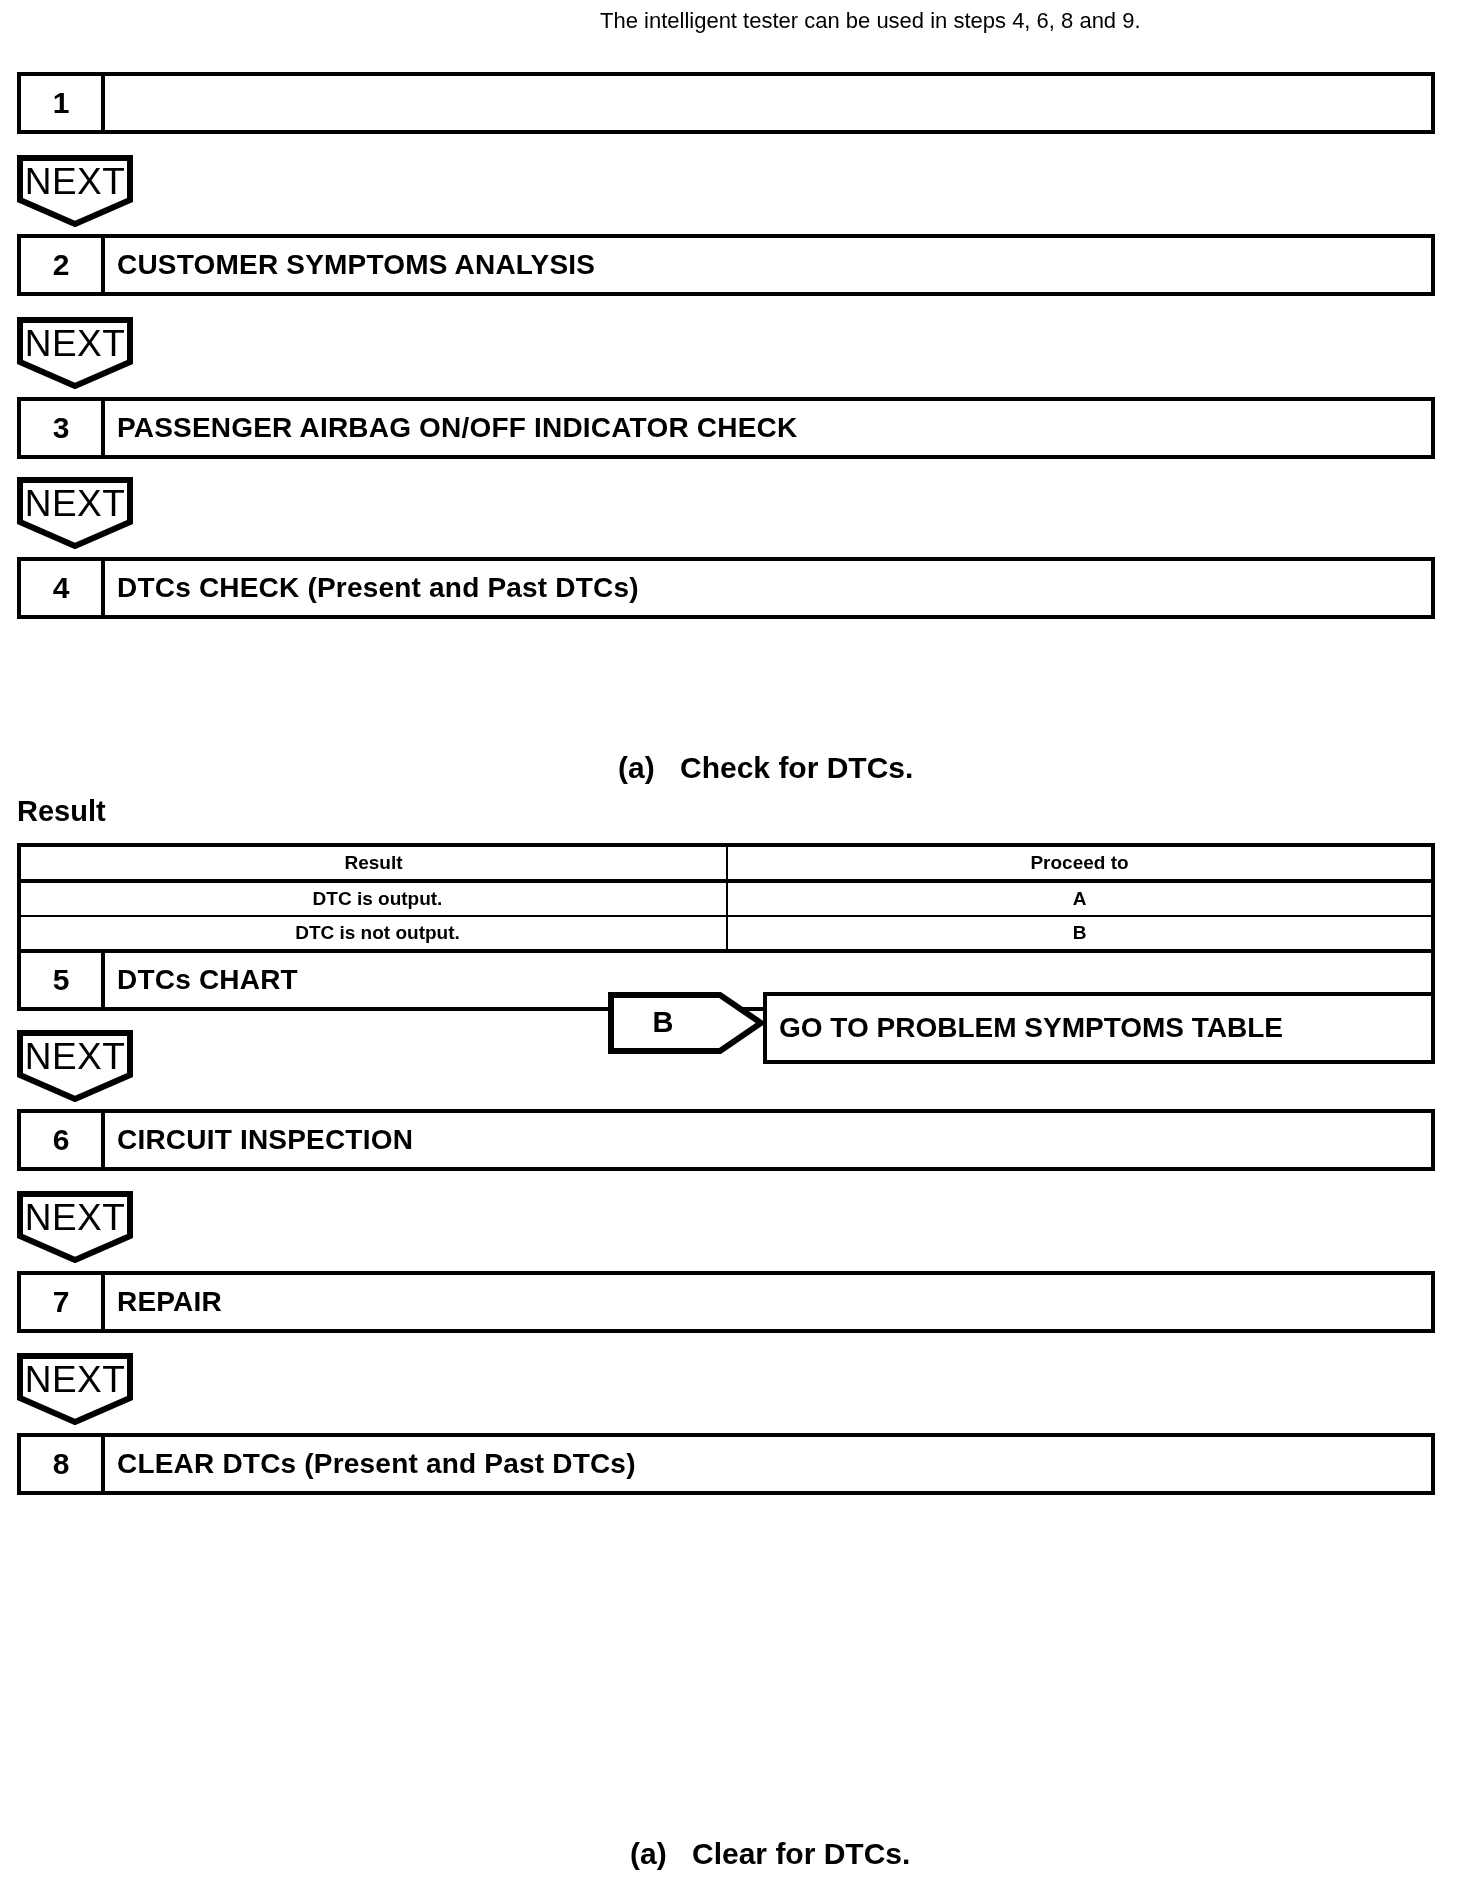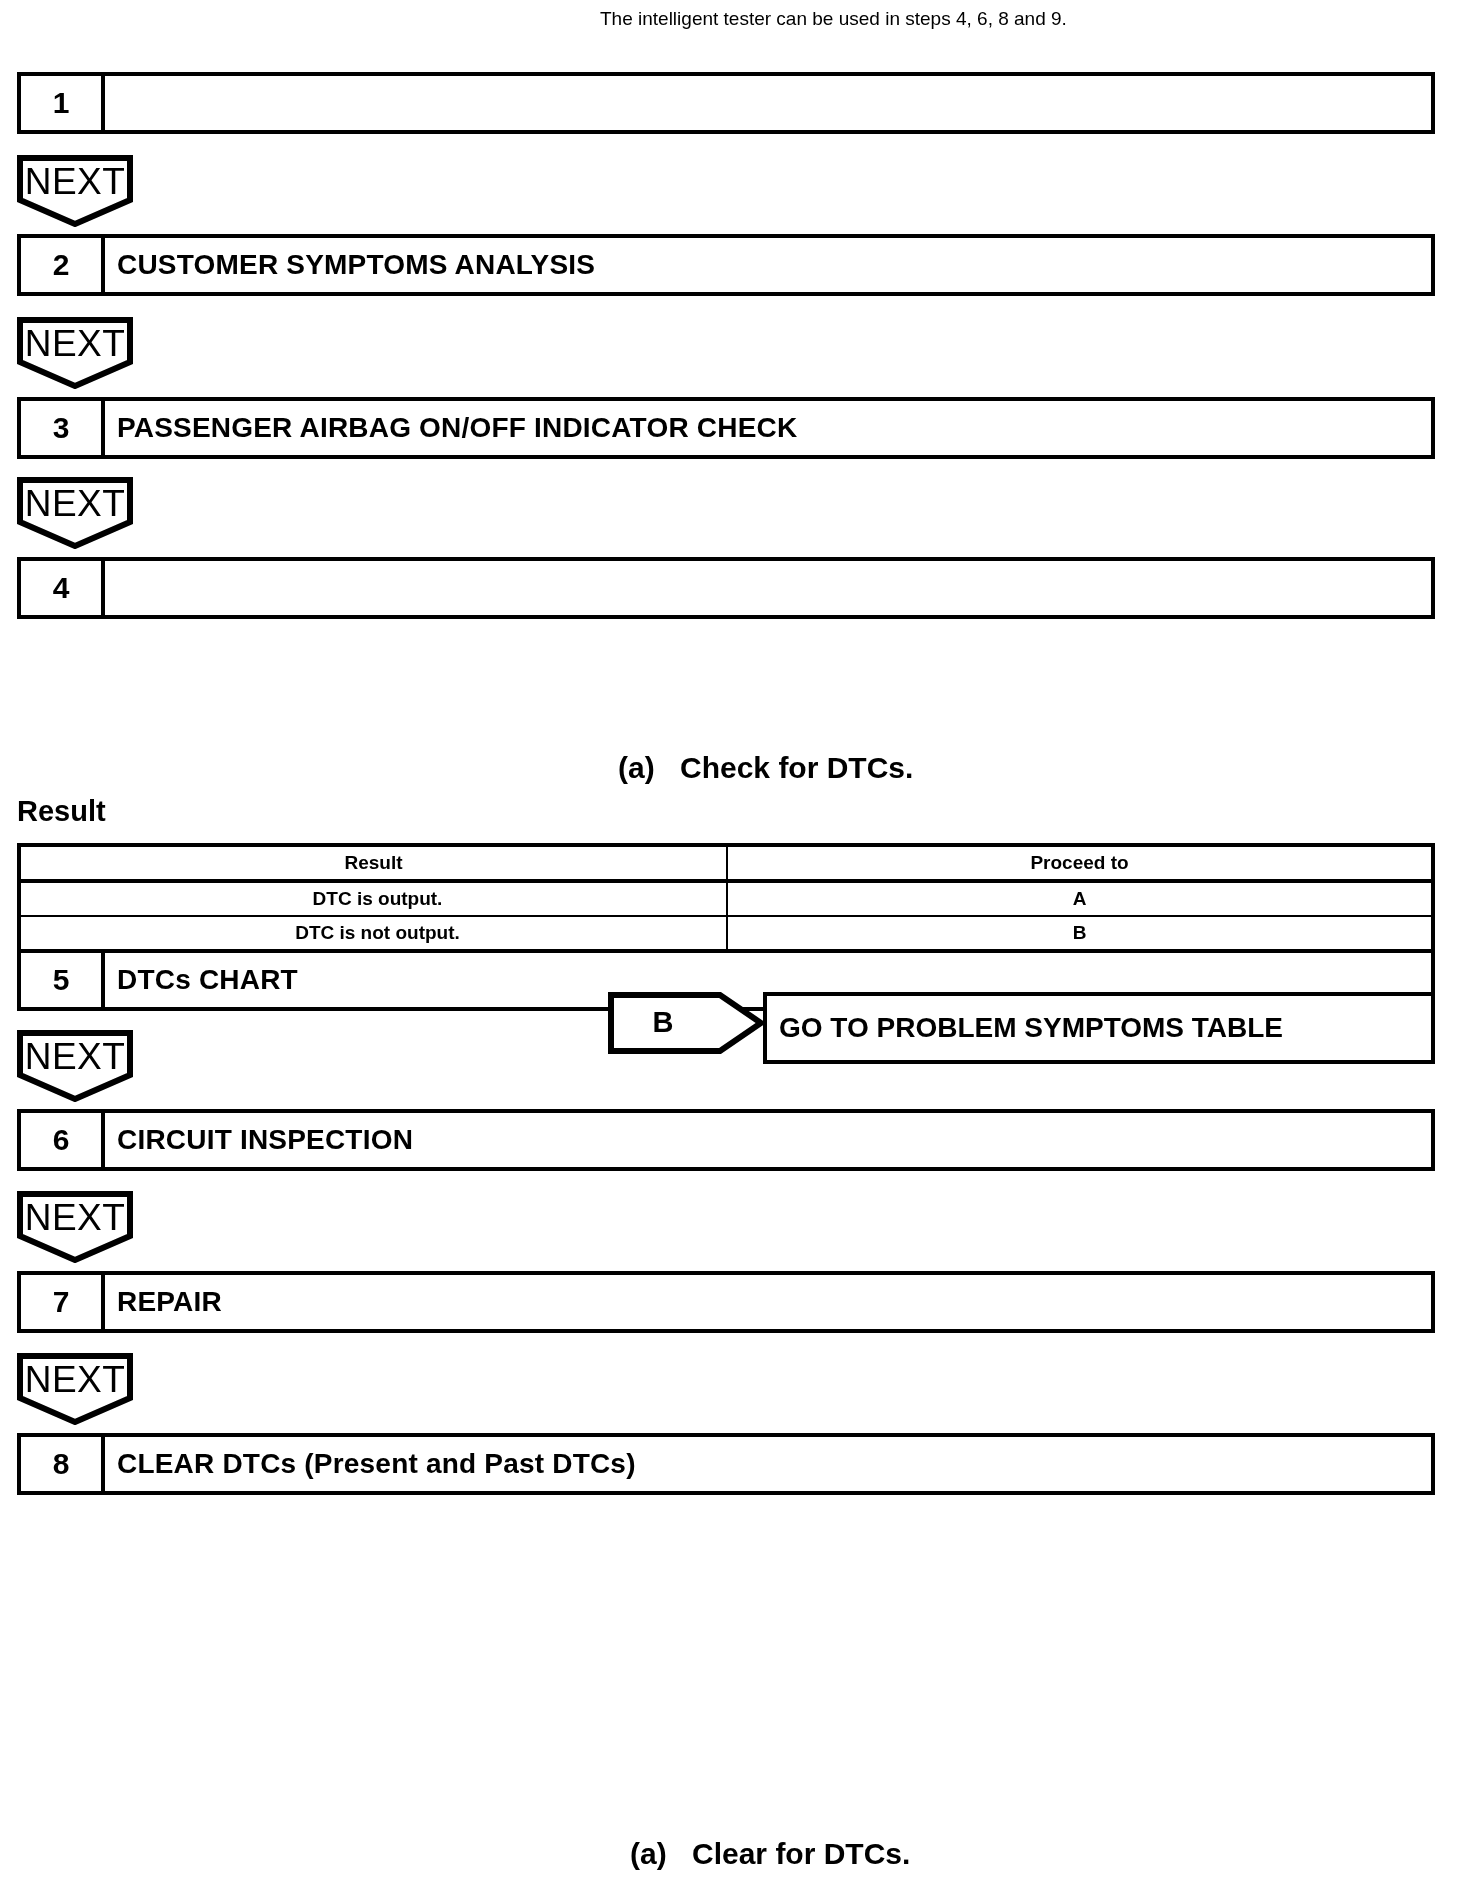--- a/index.html
+++ b/index.html
@@ -21,21 +21,21 @@
     left: 0; top: 0;
     width: 1472px;
     height: 1894px;
   }
 
   
   .top-note {
     position: absolute;
     left: 600px;
     top: 8px;
-    font-size: 19px;
+    font-size: 22px;
     font-weight: 400;
     letter-spacing: 0px;
     white-space: nowrap;
     text-align: center;
   }
 
   
   .step-box {
     position: absolute;
     left: 17px;
@@ -205,20 +205,21 @@
       <div class="step-box" style="top: 234px;">
         <div class="step-num">2</div>
         <div class="step-label">CUSTOMER SYMPTOMS ANALYSIS</div>
       </div>
       <div class="step-box" style="top: 397px;">
         <div class="step-num">3</div>
         <div class="step-label">PASSENGER AIRBAG ON/OFF INDICATOR CHECK</div>
       </div>
       <div class="step-box" style="top: 557px;">
         <div class="step-num">4</div>
+        <div class="step-label">DTCs CHECK (Present and Past DTCs)</div>
       </div>
       <div class="step-box" style="top: 949px;">
         <div class="step-num">5</div>
         <div class="step-label">DTCs CHART</div>
       </div>
       <div class="step-box" style="top: 1109px;">
         <div class="step-num">6</div>
         <div class="step-label">CIRCUIT INSPECTION</div>
       </div>
       <div class="step-box" style="top: 1271px;">

